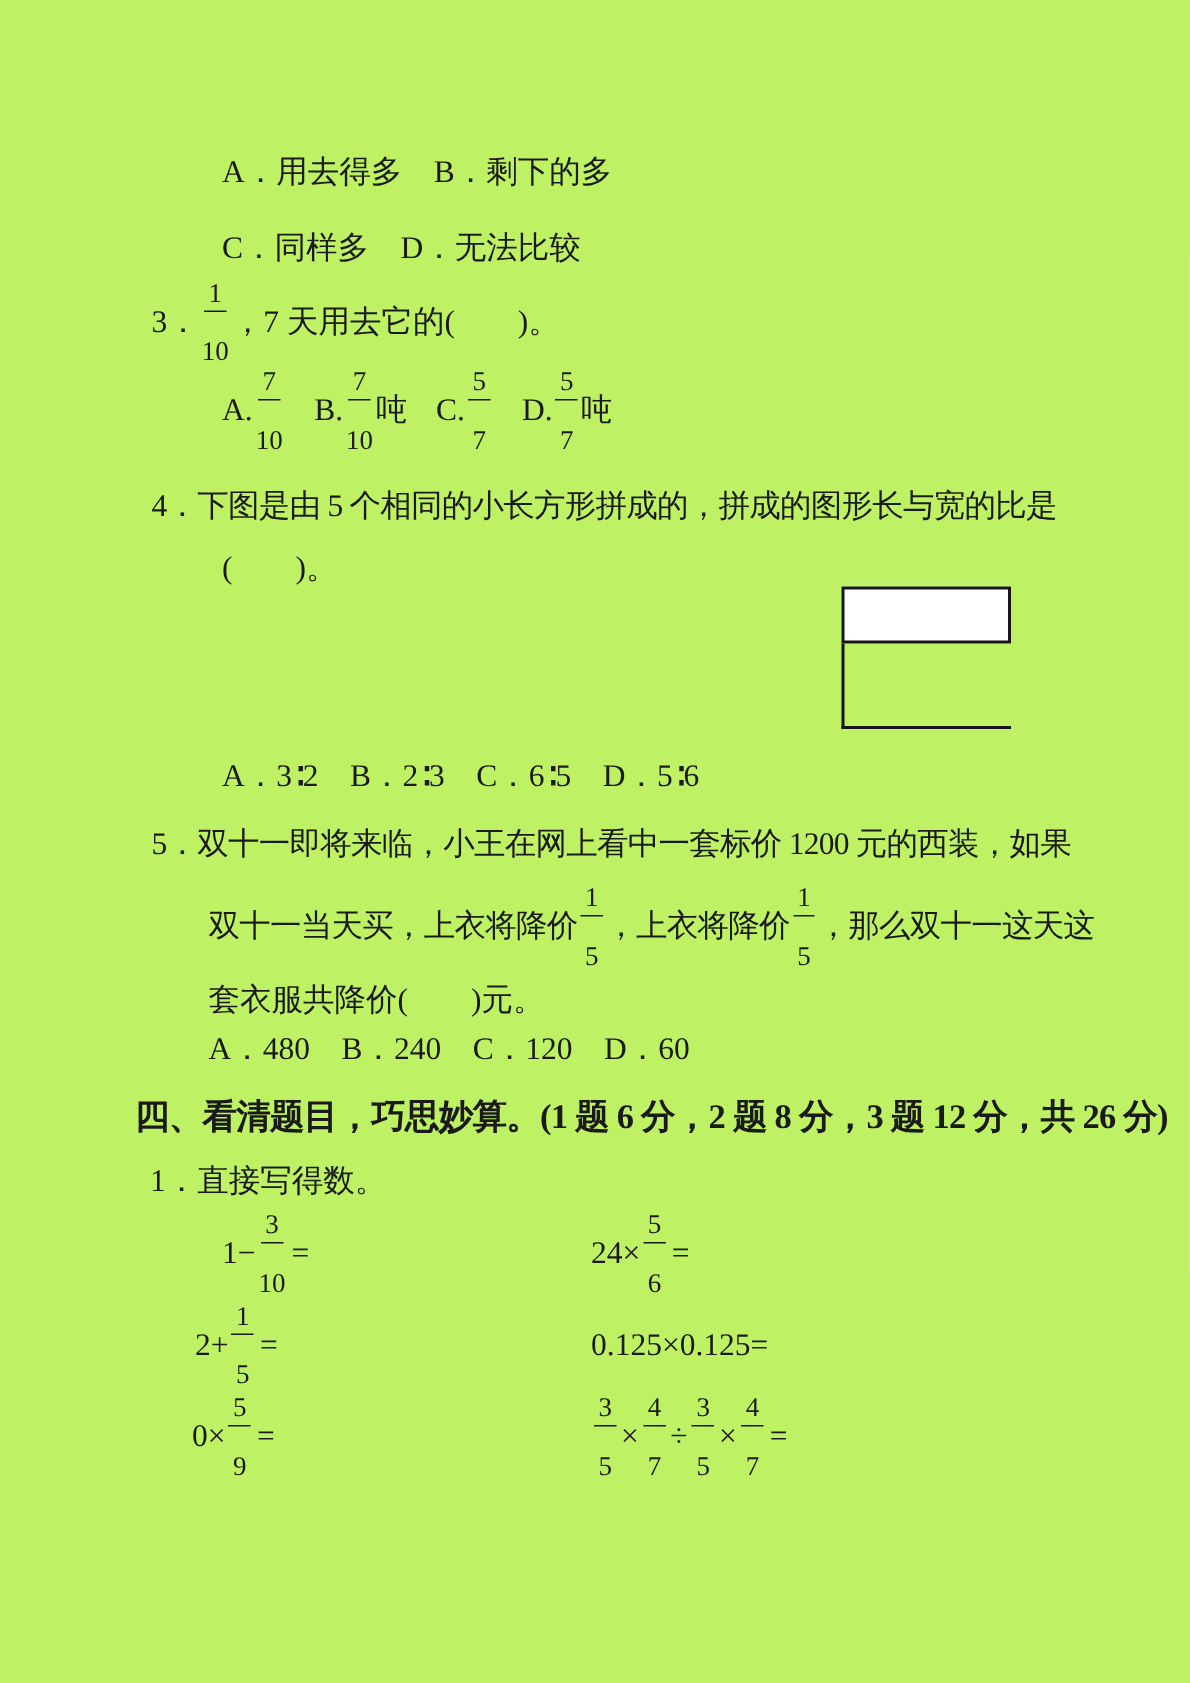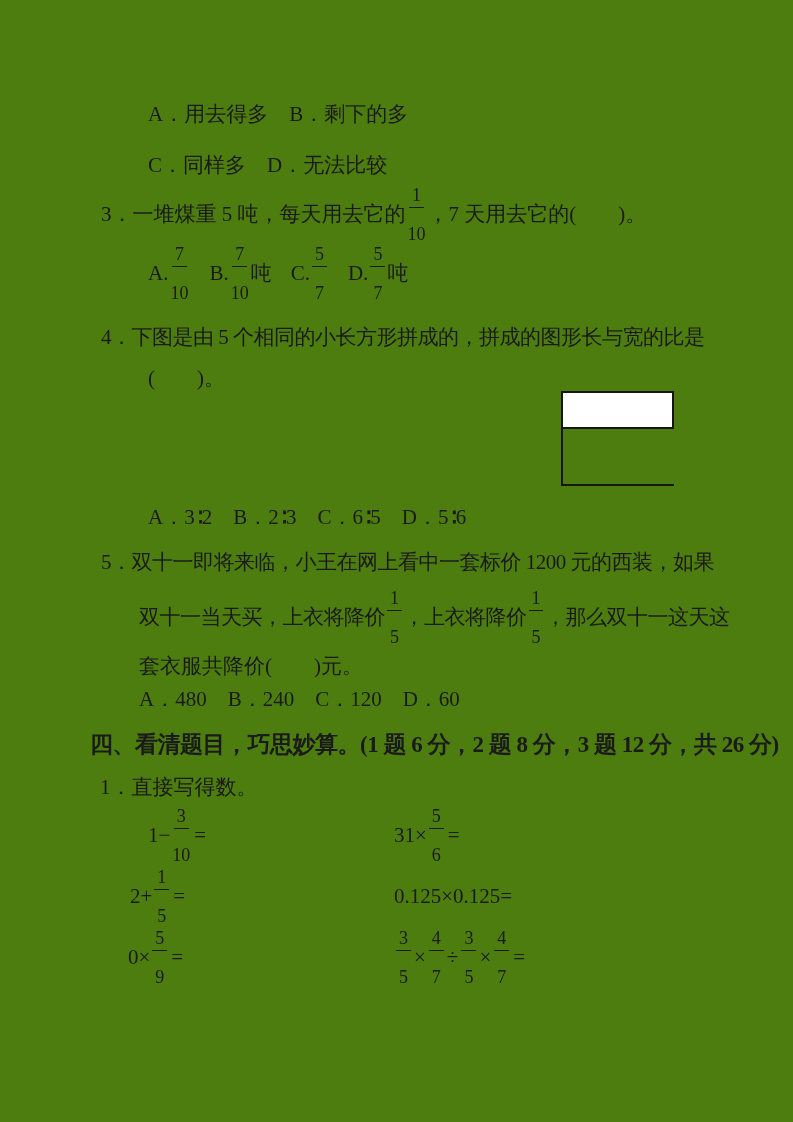--- a/index.html
+++ b/index.html
@@ -1,20 +1,20 @@
 <!DOCTYPE html>
 <html><head>
 <meta charset="utf-8">
 <style>
   html,body{margin:0;padding:0;background:#e8e8e8;}
   .page{
     position:relative;
     width:793px;height:1122px;
     margin:0 auto;
-    background:#4d7c0f;
+    background:#bef264;
     font-family:"Liberation Serif","DejaVu Serif",serif;
     color:#1a1a1a;
     overflow:hidden;
   }
   .line{
     position:absolute;
     white-space:nowrap;
     font-size:21px;
     line-height:1.3;
   }
@@ -54,21 +54,20 @@
 </head>
 <body>
 
 <div class="page">
 
   <div class="line" style="left:148px;top:101px">A．用去得多　B．剩下的多</div>
   <div class="line" style="left:148px;top:152px">C．同样多　D．无法比较</div>
 
   <div class="fline" style="left:101px;top:189px">
     <span>3．</span>
-    <span>一堆煤重 5 吨，每天用去它的</span>
     <span class="frac">
       <span class="num">1</span>
       <span class="den">10</span>
     </span>
     <span>，7 天用去它的(　　)。</span>
   </div>
 
   <div class="fline" style="left:148px;top:248px">
     <span class="optgroup">
       <span>A.</span>
@@ -140,21 +139,21 @@
 
   <div class="fline" style="left:148px;top:810px">
     <span>1−</span>
     <span class="frac">
       <span class="num">3</span>
       <span class="den">10</span>
     </span>
     <span class="eq-sign">=</span>
   </div>
   <div class="fline" style="left:394px;top:810px">
-    <span>31×</span>
+    <span>24×</span>
     <span class="frac">
       <span class="num">5</span>
       <span class="den">6</span>
     </span>
     <span class="eq-sign">=</span>
   </div>
 
   <div class="fline" style="left:130px;top:871px">
     <span>2+</span>
     <span class="frac">

